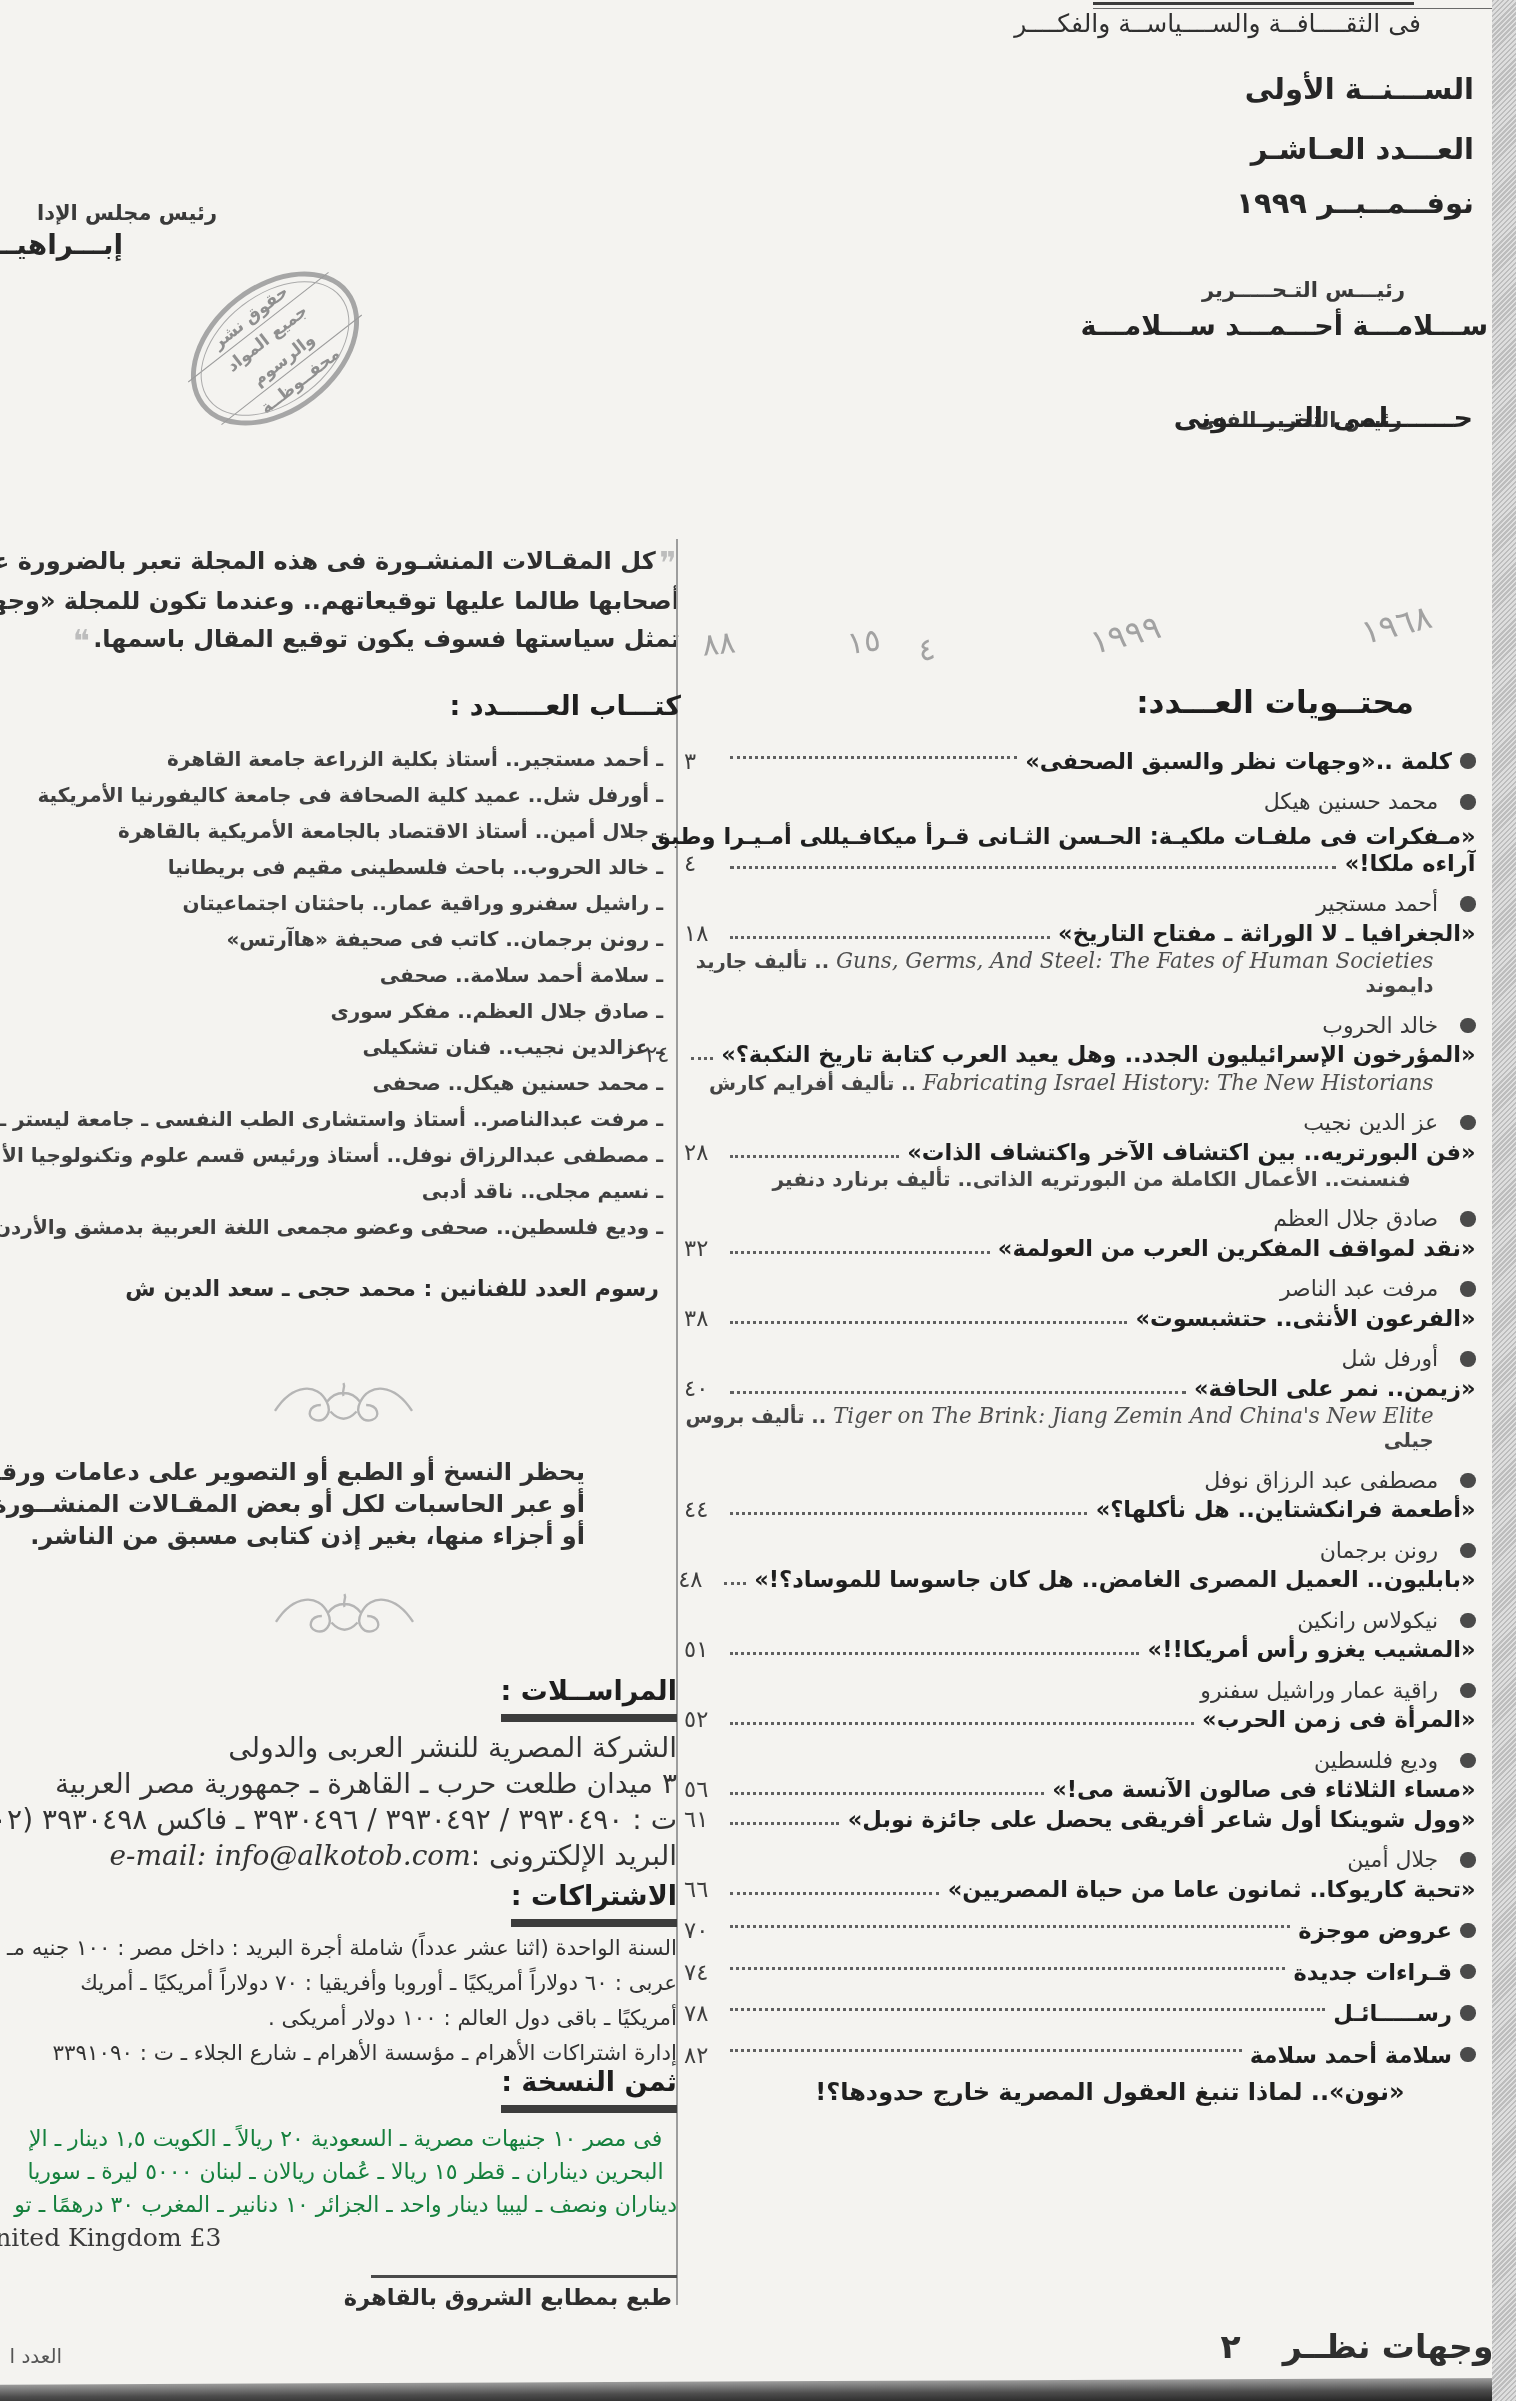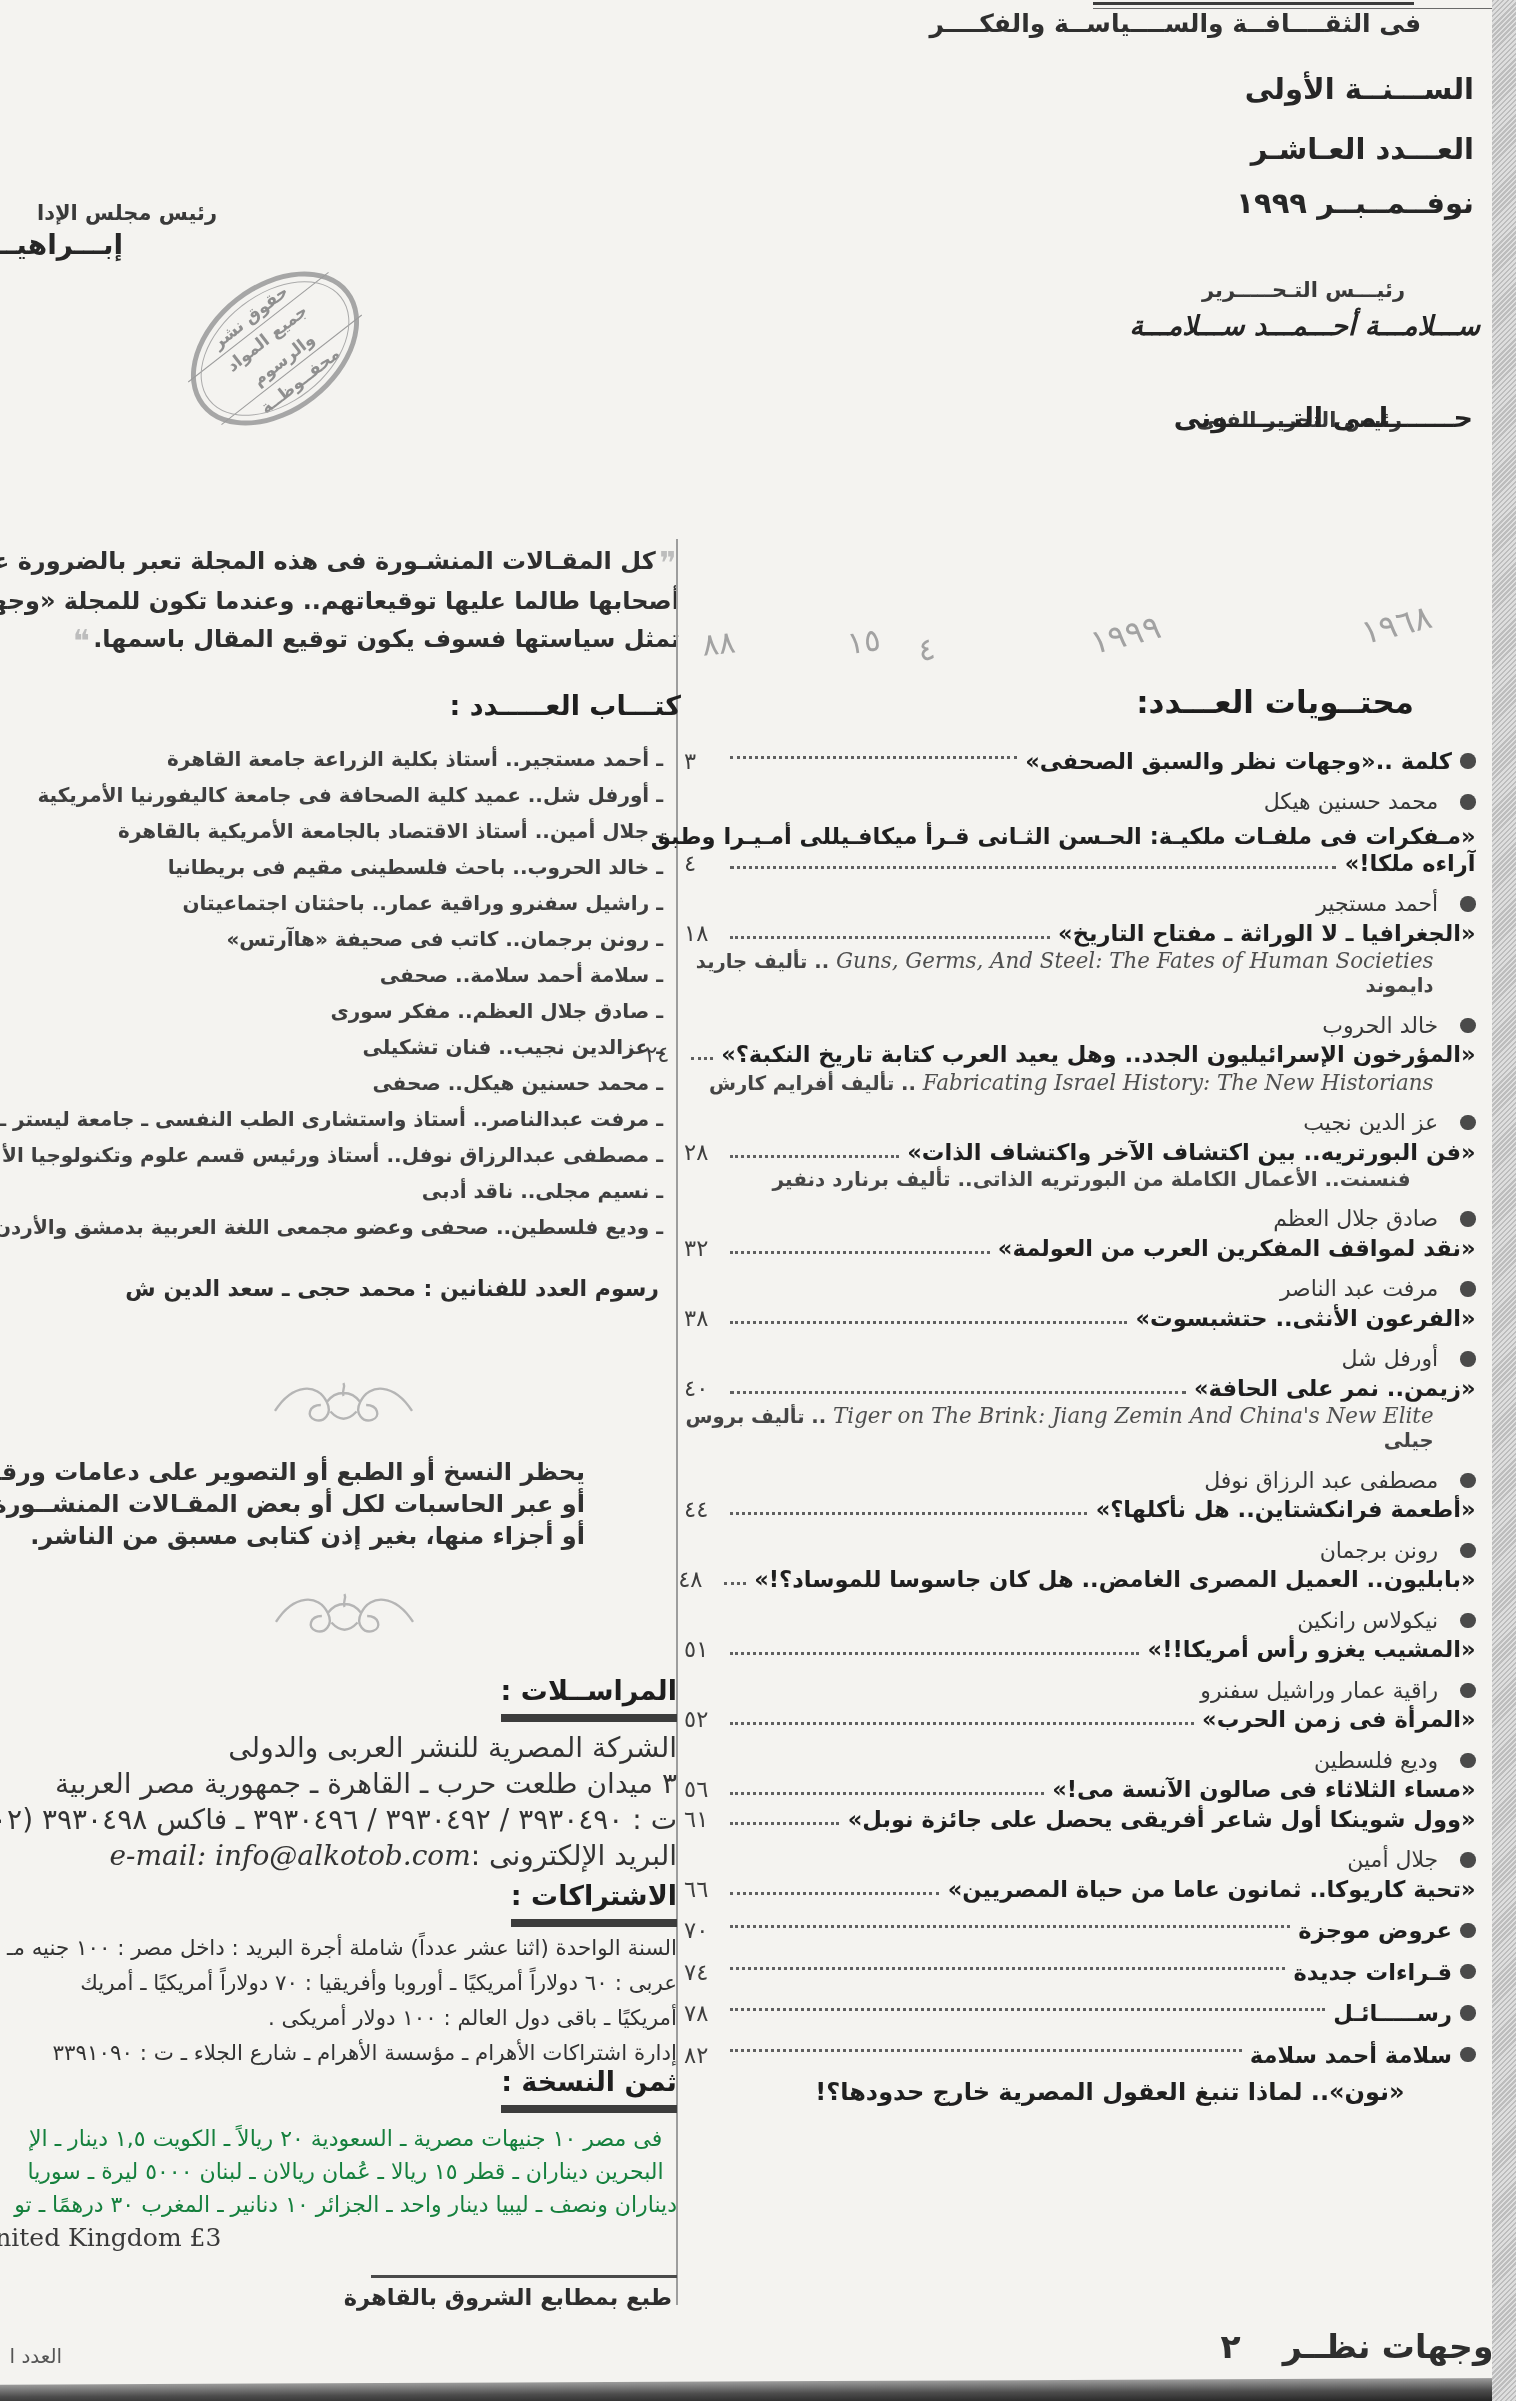--- a/index.html
+++ b/index.html
@@ -4,32 +4,32 @@
 <style>
   html,body{margin:0;padding:0;background:#888;}
   #page{position:relative;width:1516px;height:2401px;background:#f4f3f0;overflow:hidden;
         font-family:"DejaVu Sans",sans-serif;direction:rtl;color:#2e2e2e;}
   .abs{position:absolute;}
   .nowrap{white-space:nowrap;}
 
   
   #rule-top-1{left:1093px;top:1.8px;width:321px;height:3px;background:#3c3c3c;}
   #rule-top-2{left:1093px;top:7.7px;width:399px;height:1.8px;background:#6a6a6a;}
-  #tagline{right:95px;top:9px;font-size:25px;font-weight:700;color:#2f2f2f;}
+  #tagline{right:95px;top:9px;font-size:25px;font-weight:400;color:#2f2f2f;}
 
   
   #issue-year{right:42px;top:72px;font-size:29px;font-weight:700;color:#262626;}
   #issue-number{right:42px;top:132px;font-size:29px;font-weight:700;color:#262626;}
   #issue-date{right:42px;top:170px;font-size:29px;font-weight:700;color:#262626;margin-top:16px;}
 
   
   #chairman-label{right:1299px;top:201px;font-size:21px;font-weight:700;color:#3a3a3a;}
   #chairman-name{right:1393px;top:228px;font-size:28px;font-weight:700;color:#262626;}
   #editor-label{right:111px;top:278px;font-size:21px;font-weight:700;color:#3a3a3a;}
-  #editor-name{right:36px;top:310px;font-size:27px;font-weight:700;color:#242424;font-style:italic;}
+  #editor-name{right:28px;top:310px;font-size:27px;font-weight:700;color:#242424;}
   #art-editor-label{right:114px;top:368px;font-size:21px;font-weight:700;color:#3a3a3a;margin-top:40px;}
   #art-editor-name{right:43px;top:402px;font-size:27px;font-weight:700;color:#242424;}
 
   
   #stamp{left:181px;top:284px;width:178px;height:119px;border:5.3px solid #a6a6a6;border-radius:50%;
          transform:rotate(-38deg);display:flex;align-items:center;justify-content:center;}
   #stamp::before{content:"";position:absolute;inset:5.3px;border:1.8px solid #a9a9a9;border-radius:50%;}
   .stamp-line{font-size:17px;font-weight:700;color:#8f8f8f;text-align:center;line-height:1.55;padding:0 2.4px;}
   .stamp-line.u{border-bottom:1.2px solid #9b9b9b;}
 

